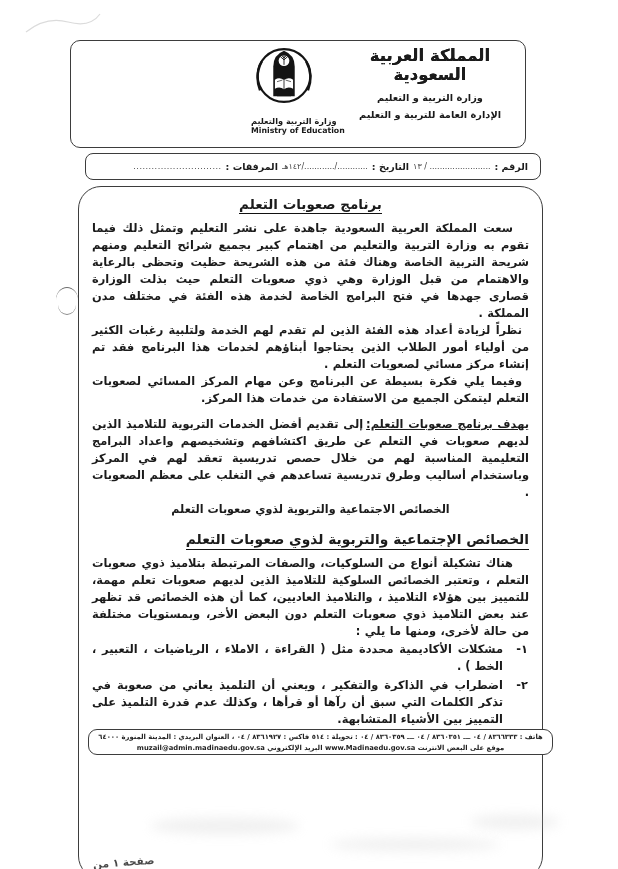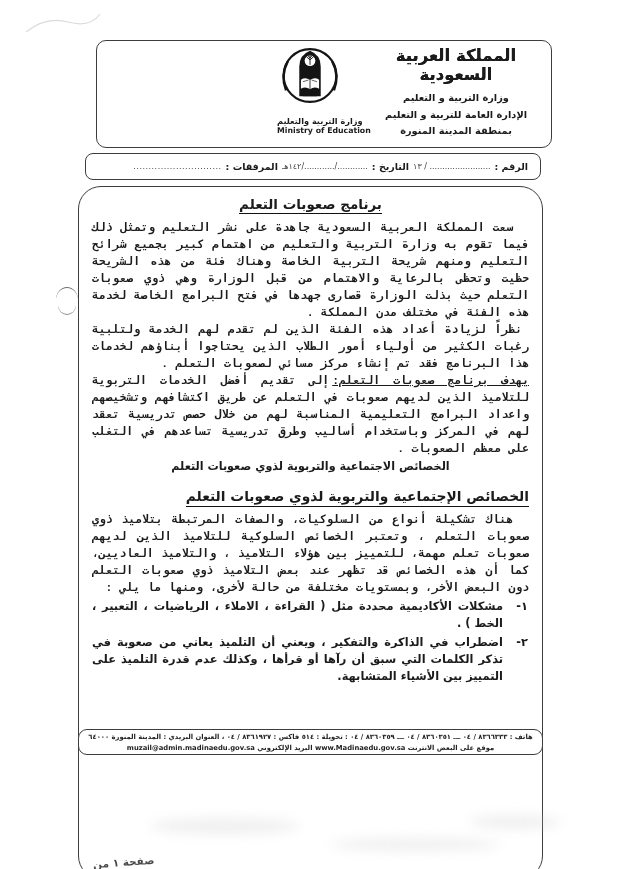--- a/index.html
+++ b/index.html
@@ -5,52 +5,52 @@
   html,body{margin:0;padding:0;}
   body{
     width:618px;height:869px;position:relative;overflow:hidden;
     background:#ffffff;color:#1b1b1b;
     font-family:"DejaVu Sans", sans-serif;
     -webkit-font-smoothing:antialiased;
   }
   .box{position:absolute;background:#fff;border:1.6px solid #3d3d3d;border-radius:10px;box-sizing:border-box;}
 
   
-  .header-box{left:96px;top:40px;width:456px;height:108px;}
+  .header-box{left:70px;top:40px;width:456px;height:108px;}
   .hdr-right{position:absolute;top:3px;right:6px;width:178px;text-align:center;direction:rtl;}
   .kingdom{font-size:16.5px;font-weight:bold;letter-spacing:-0.5px;text-shadow:0 0 .6px #000;margin:2px 0 6px;}
   .hline{font-size:9.8px;font-weight:bold;line-height:16.5px;white-space:nowrap;}
   .logo-wrap{position:absolute;top:3px;left:180px;width:108px;text-align:left;}
   .logo-cap-ar{font-size:8.2px;font-weight:bold;direction:rtl;line-height:10px;}
   .logo-cap-en{font-size:7.8px;font-weight:bold;line-height:10px;}
 
   
   .ref-box{left:85px;top:153px;width:456px;height:27px;border-radius:8px;}
   .ref-row{display:flex;align-items:center;height:100%;direction:rtl;padding:0 12px;gap:4px;font-size:9.5px;font-weight:bold;white-space:nowrap;}
   .dots{font-size:8px;color:#444;letter-spacing:.5px;overflow:hidden;font-weight:normal;}
 
   
   .main-box{left:78px;top:186px;width:465px;height:693px;overflow:hidden;padding:7px 13px 10px 13px;direction:rtl;border-radius:23px;}
   .doc-title-wrap{text-align:center;margin:0 0 7px 0;}
   .doc-title{font-size:13.5px;font-weight:bold;border-bottom:1.6px solid #111;padding-bottom:1px;}
-  .p{margin:0;text-align:justify;font-size:11.4px;font-weight:bold;line-height:17px;word-spacing:.5px;font-family:Liberation Mono, monospace;}
+  .p{margin:0;text-align:justify;font-size:11.4px;font-weight:bold;line-height:17px;word-spacing:.5px;}
   .p-indent{text-indent:16px;}
   .p-small-indent{text-indent:7px;}
   .gap-after{margin-bottom:9px;}
   .lead-underline{text-decoration:underline;margin-left:3px;}
   .tail-line{text-align:center;font-size:11.2px;font-weight:bold;line-height:17px;margin:0;}
   .sec-heading-wrap{text-align:right;margin:11px 0 7px 0;}
   .sec-heading{font-size:13.8px;font-weight:bold;border-bottom:1.6px solid #111;padding-bottom:2px;}
   .list{margin-top:1px;}
   .item{position:relative;padding-right:26px;margin-bottom:2px;text-align:justify;font-size:11.4px;font-weight:bold;line-height:17px;}
   .item .num{position:absolute;right:1px;top:0;}
   .page-marker{position:absolute;left:14px;bottom:10px;font-size:10.5px;font-weight:bold;transform:rotate(-4deg);opacity:.8;}
 
   
-  .footer-box{left:78px;top:729px;width:465px;height:26px;border-radius:9px;border-width:1.4px;}
+  .footer-box{left:88px;top:729px;width:465px;height:26px;border-radius:9px;border-width:1.4px;}
   .f-line{direction:rtl;text-align:center;font-size:6.8px;font-weight:bold;line-height:10.5px;margin:0;white-space:nowrap;color:#222;}
   .footer-box .inner{padding-top:2px;}
   .ltr-run{direction:ltr;unicode-bidi:embed;}
 
   
   .punch-arc-top{position:absolute;left:56px;top:287px;width:22px;height:12px;border-top:1.6px solid #6e6e6e;border-radius:50% 50% 0 0 / 100% 100% 0 0;}
   .punch-arc-bottom{position:absolute;left:58px;top:305px;width:18px;height:9px;border-bottom:1.6px solid #8a8a8a;border-radius:0 0 50% 50% / 0 0 100% 100%;}
   .pencil-mark{position:absolute;left:22px;top:6px;opacity:.35;}
   .smudge{position:absolute;background:#c9c9c9;filter:blur(6px);opacity:.28;border-radius:50%;}
   .smudge1{left:150px;top:818px;width:150px;height:16px;}
@@ -63,21 +63,20 @@
 <svg class="pencil-mark" width="80" height="32" viewBox="0 0 80 32">
   <path d="M4,26 Q24,10 46,16 T78,8" fill="none" stroke="#9a9a9a" stroke-width="1.2"></path>
 </svg>
 
 <div class="box header-box">
 
   <div class="hdr-right">
     <div class="kingdom">المملكة العربية السعودية</div>
     <div class="hline">وزارة التربية و التعليم</div>
     <div class="hline">الإدارة العامة للتربية و التعليم</div>
-    <div class="hline">بمنطقة المدينة المنورة</div>
   </div>
 
   <div class="logo-wrap">
     <svg width="66" height="68" viewBox="0 0 80 82">
       <circle cx="40" cy="38" r="32" fill="none" stroke="#141414" stroke-width="2.6"></circle>
       <path d="M11,56 Q4,38 13,21" fill="none" stroke="#141414" stroke-width="3"></path>
       <path d="M69,56 Q76,38 67,21" fill="none" stroke="#141414" stroke-width="3"></path>
       <path d="M27,63 L27,27 Q27,13 40,8 Q53,13 53,27 L53,63 Z" fill="#141414"></path>
       <circle cx="40" cy="20" r="6.5" fill="#ffffff"></circle>
       <path d="M40,25 L40,17 M40,19 L35.5,15 M40,19 L44.5,15 M40,17 L36.5,12.5 M40,17 L43.5,12.5 M40,16 L40,11.5" stroke="#141414" stroke-width="1.1" fill="none"></path>
@@ -104,20 +103,21 @@
 </div>
 
 <div class="box main-box">
 
   <div class="doc-title-wrap">
     <span class="doc-title">برنامج صعوبات التعلم</span>
   </div>
 
   <p class="p p-indent">سعت المملكة العربية السعودية جاهدة على نشر التعليم وتمثل ذلك فيما تقوم به وزارة التربية والتعليم من اهتمام كبير بجميع شرائح التعليم ومنهم شريحة التربية الخاصة وهناك فئة من هذه الشريحة حظيت وتحظى بالرعاية والاهتمام من قبل الوزارة وهي ذوي صعوبات التعلم حيث بذلت الوزارة قصارى جهدها في فتح البرامج الخاصة لخدمة هذه الفئة في مختلف مدن المملكة .</p>
   <p class="p p-small-indent">نظراً لزيادة أعداد هذه الفئة الذين لم تقدم لهم الخدمة ولتلبية رغبات الكثير من أولياء أمور الطلاب الذين يحتاجوا أبناؤهم لخدمات هذا البرنامج فقد تم إنشاء مركز مسائي لصعوبات التعلم .</p>
+  <p class="p p-small-indent gap-after">وفيما يلي فكرة بسيطة عن البرنامج وعن مهام المركز المسائي لصعوبات التعلم ليتمكن الجميع من الاستفادة من خدمات هذا المركز.</p>
 
   <p class="p"><span class="lead-underline">يهدف برنامج صعوبات التعلم:</span><span>إلى تقديم أفضل الخدمات التربوية للتلاميذ الذين لديهم صعوبات في التعلم عن طريق اكتشافهم وتشخيصهم واعداد البرامج التعليمية المناسبة لهم من خلال حصص تدريسية تعقد لهم في المركز وباستخدام أساليب وطرق تدريسية تساعدهم في التغلب على معظم الصعوبات .</span></p>
   <p class="tail-line">الخصائص الاجتماعية والتربوية لذوي صعوبات التعلم</p>
 
   <div class="sec-heading-wrap">
     <span class="sec-heading">الخصائص الإجتماعية والتربوية لذوي صعوبات التعلم</span>
   </div>
 
   <p class="p p-indent">هناك تشكيلة أنواع من السلوكيات، والصفات المرتبطة بتلاميذ ذوي صعوبات التعلم ، وتعتبر الخصائص السلوكية للتلاميذ الذين لديهم صعوبات تعلم مهمة، للتمييز بين هؤلاء التلاميذ ، والتلاميذ العاديين، كما أن هذه الخصائص قد تظهر عند بعض التلاميذ ذوي صعوبات التعلم دون البعض الأخر، وبمستويات مختلفة من حالة لأخرى، ومنها ما يلي :</p>
 

